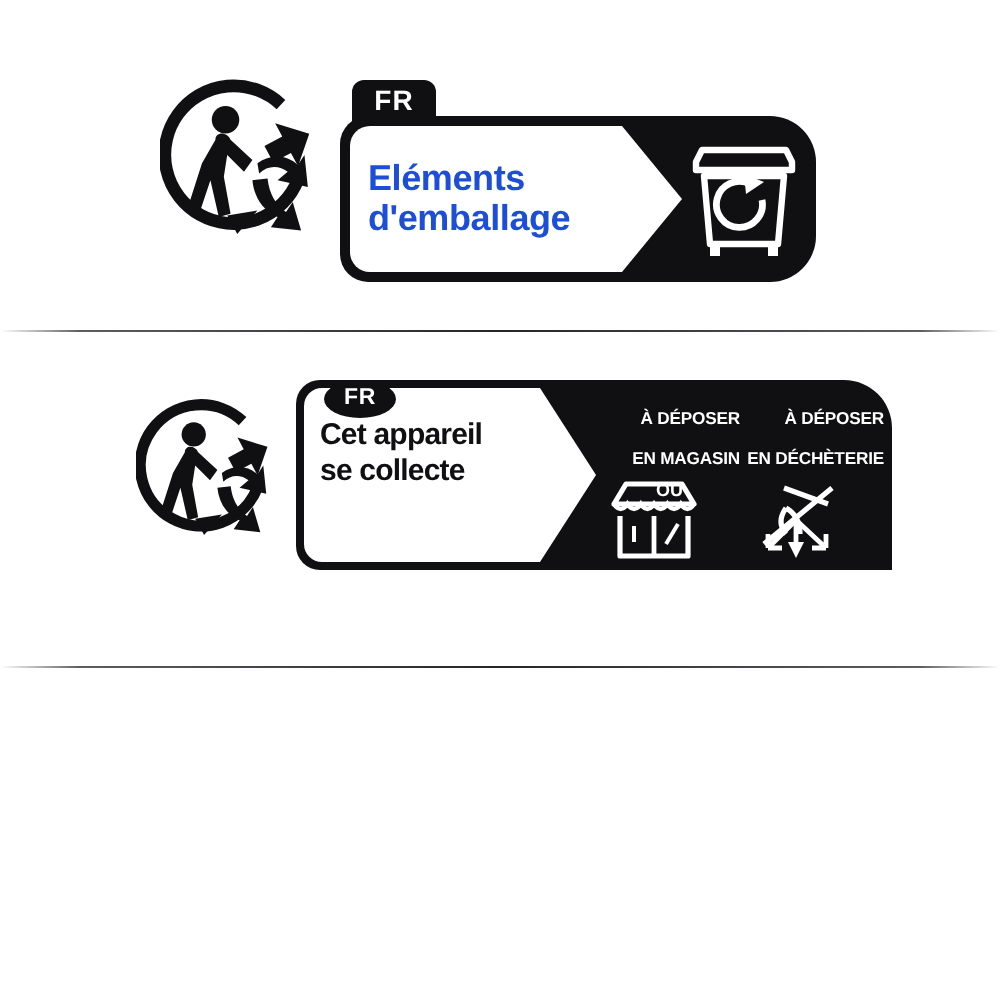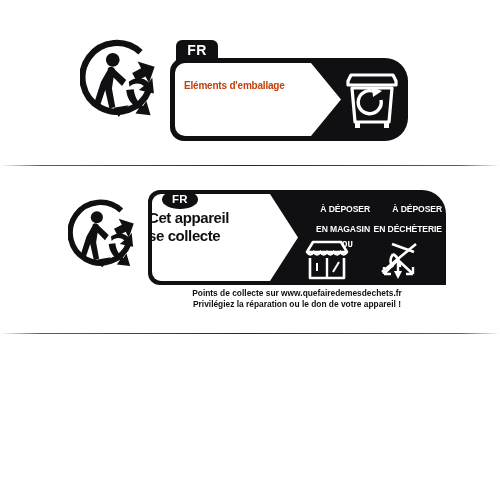--- a/index.html
+++ b/index.html
@@ -84,22 +84,22 @@
     left: 0;
     top: 18px;
     width: 238px;
     height: 83px;
   }
   #packaging-text {
     position: absolute;
     left: 14px;
     top: 22px;
     width: 165px;
-    color: #c2410c;
-    font-size: 10px;
+    color: #1d4ed8;
+    font-size: 18px;
     font-weight: bold;
     font-family: "Liberation Sans", sans-serif;
     letter-spacing: -0.2px;
     line-height: 1.1;
   }
   #packaging-bin {
     position: absolute;
     left: 175px;
     top: 14px;
     width: 54px;
@@ -138,21 +138,21 @@
   #device-badge .tab-text {
     color: #ffffff;
     font-size: 11.5px;
     font-weight: bold;
     letter-spacing: 0.3px;
     font-family: "Liberation Sans", sans-serif;
     line-height: 1;
   }
   #device-text {
     position: absolute;
-    left: 0;
+    left: 12px;
     top: 19px;
     width: 120px;
     color: #101012;
     font-size: 15px;
     font-weight: bold;
     font-family: "Liberation Sans", sans-serif;
     line-height: 1.18;
     letter-spacing: -0.4px;
   }
   
@@ -174,26 +174,26 @@
     letter-spacing: -0.1px;
     white-space: pre-line;
   }
   .drop-icon {
     margin: 3px auto 0;
     width: 46px;
     height: 42px;
   }
   #or-separator {
     position: absolute;
-    left: 194px;
+    left: 180px;
     top: 50px;
     color: #ffffff;
     font-size: 9px;
     font-weight: bold;
-    font-family: Liberation Mono, monospace;
+    font-family: Liberation Sans, sans-serif;
     z-index: 5;
   }
   #device-footnote {
     position: absolute;
     left: 82px;
     top: 98px;
     width: 298px;
     text-align: center;
     color: #101012;
     font-size: 8.4px;
@@ -337,21 +337,17 @@
 
             <path d="M22,22 L8,36 M8,36 L8,29 M8,36 L15,36" fill="none" stroke="#ffffff" stroke-width="2.4" stroke-linecap="butt"></path>
             <path d="M22,22 L37,36 M37,36 L37,29 M37,36 L30,36" fill="none" stroke="#ffffff" stroke-width="2.4" stroke-linecap="butt"></path>
             <path d="M22,22 L22,38" fill="none" stroke="#ffffff" stroke-width="2.4"></path>
             <polygon points="22,41 18,33 26,33" fill="#ffffff"></polygon>
           </svg>
         </div>
       </div>
     </div>
 
-    <div id="device-footnote">
-      <div>Points de collecte sur www.quefairedemesdechets.fr</div>
-      <div>Privilégiez la réparation ou le don de votre appareil !</div>
-    </div>
   </div>
 
   <div class="divider" id="divider-bottom"></div>
 
 </div>
 
 </body></html>

